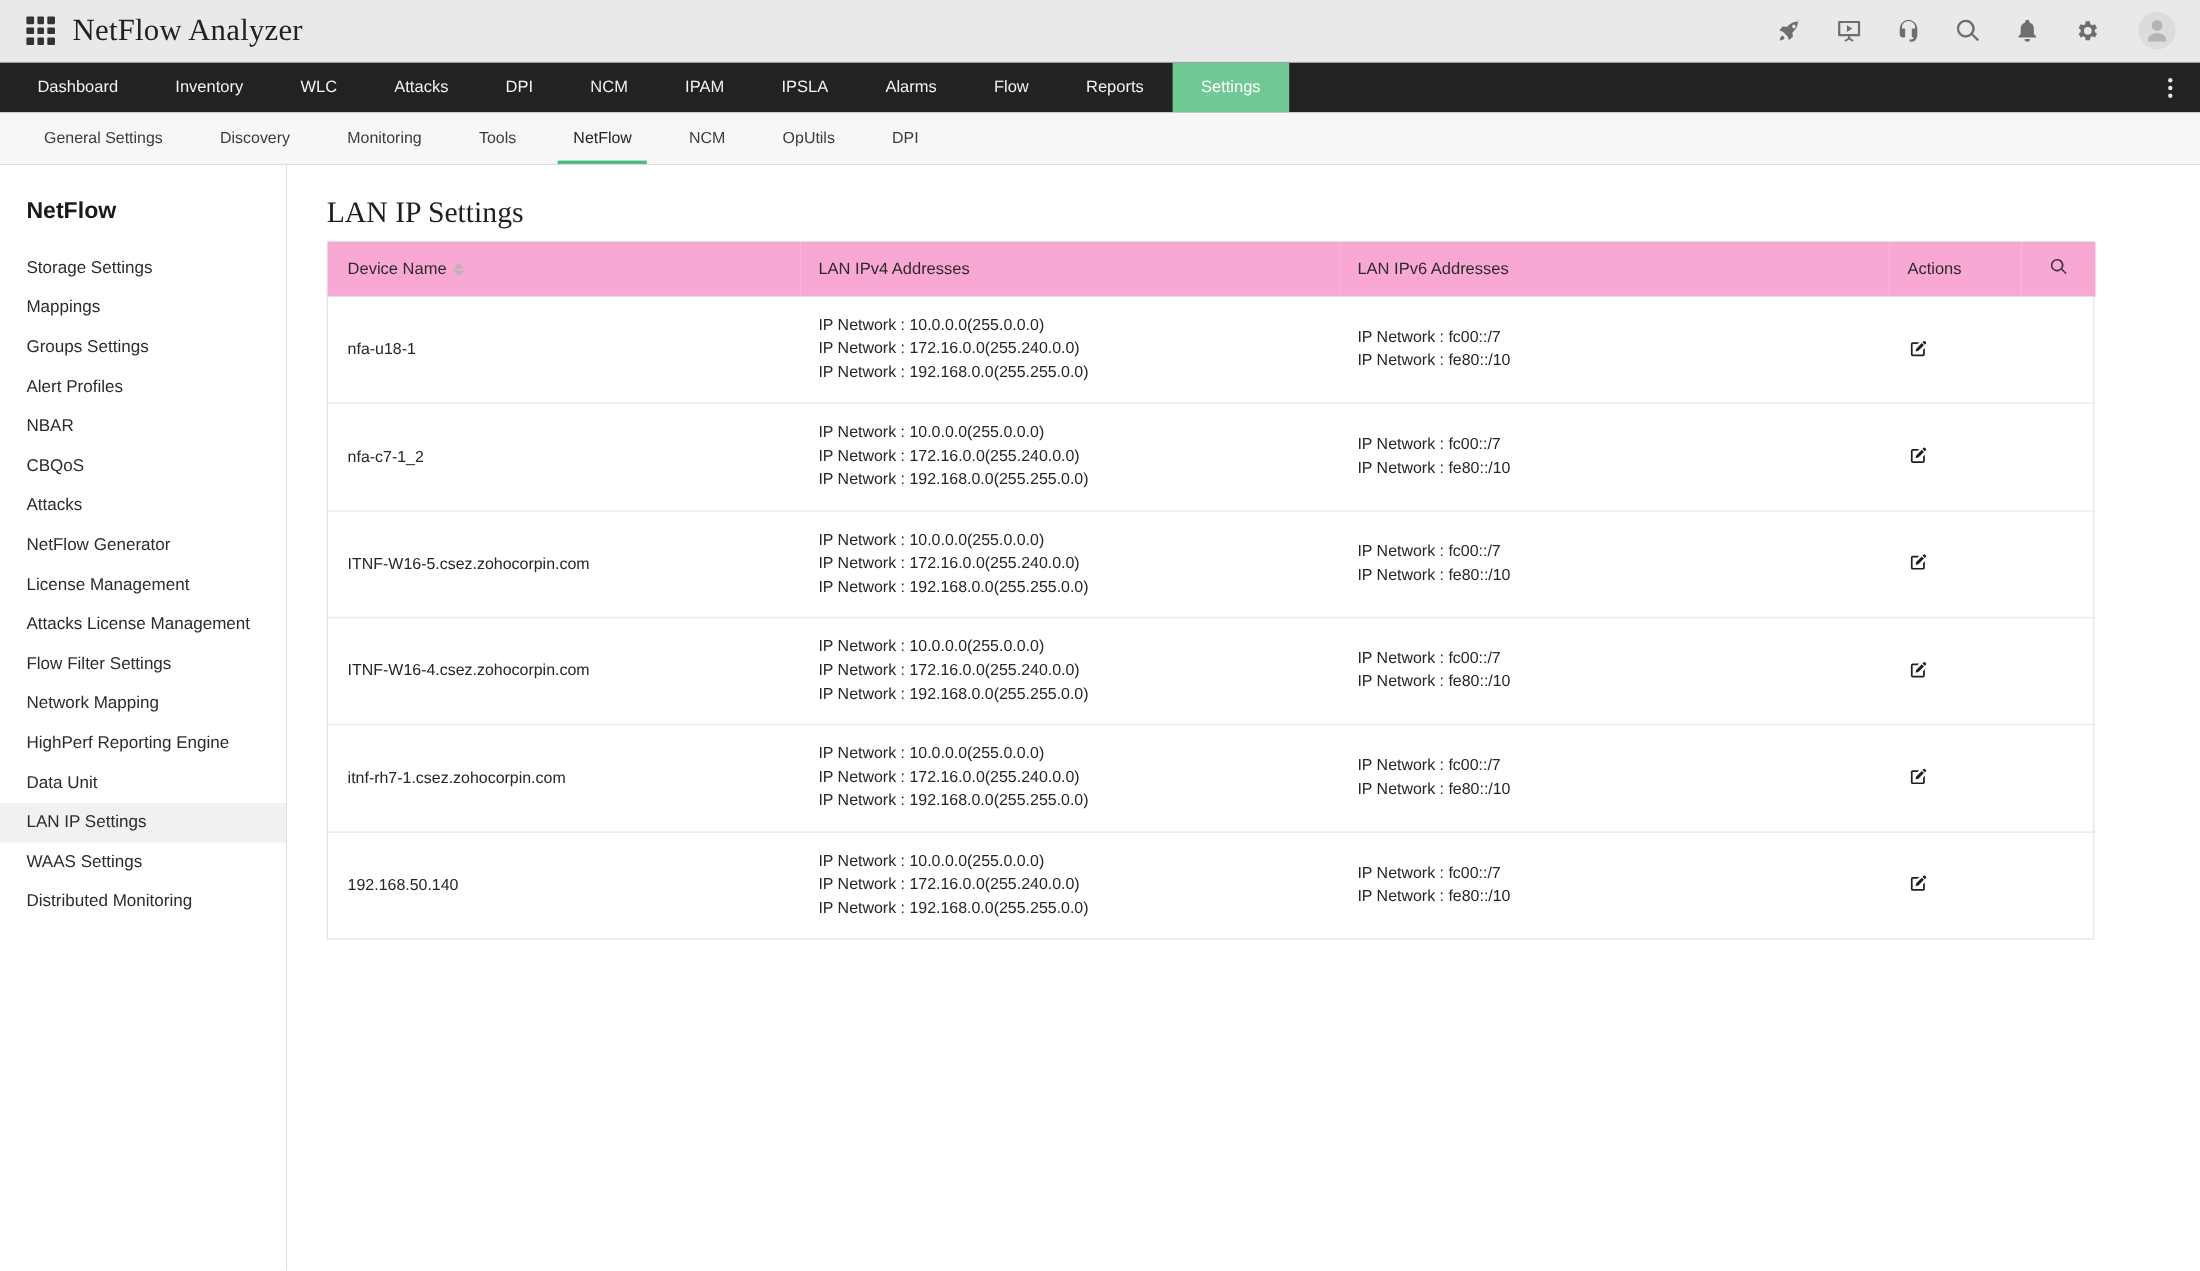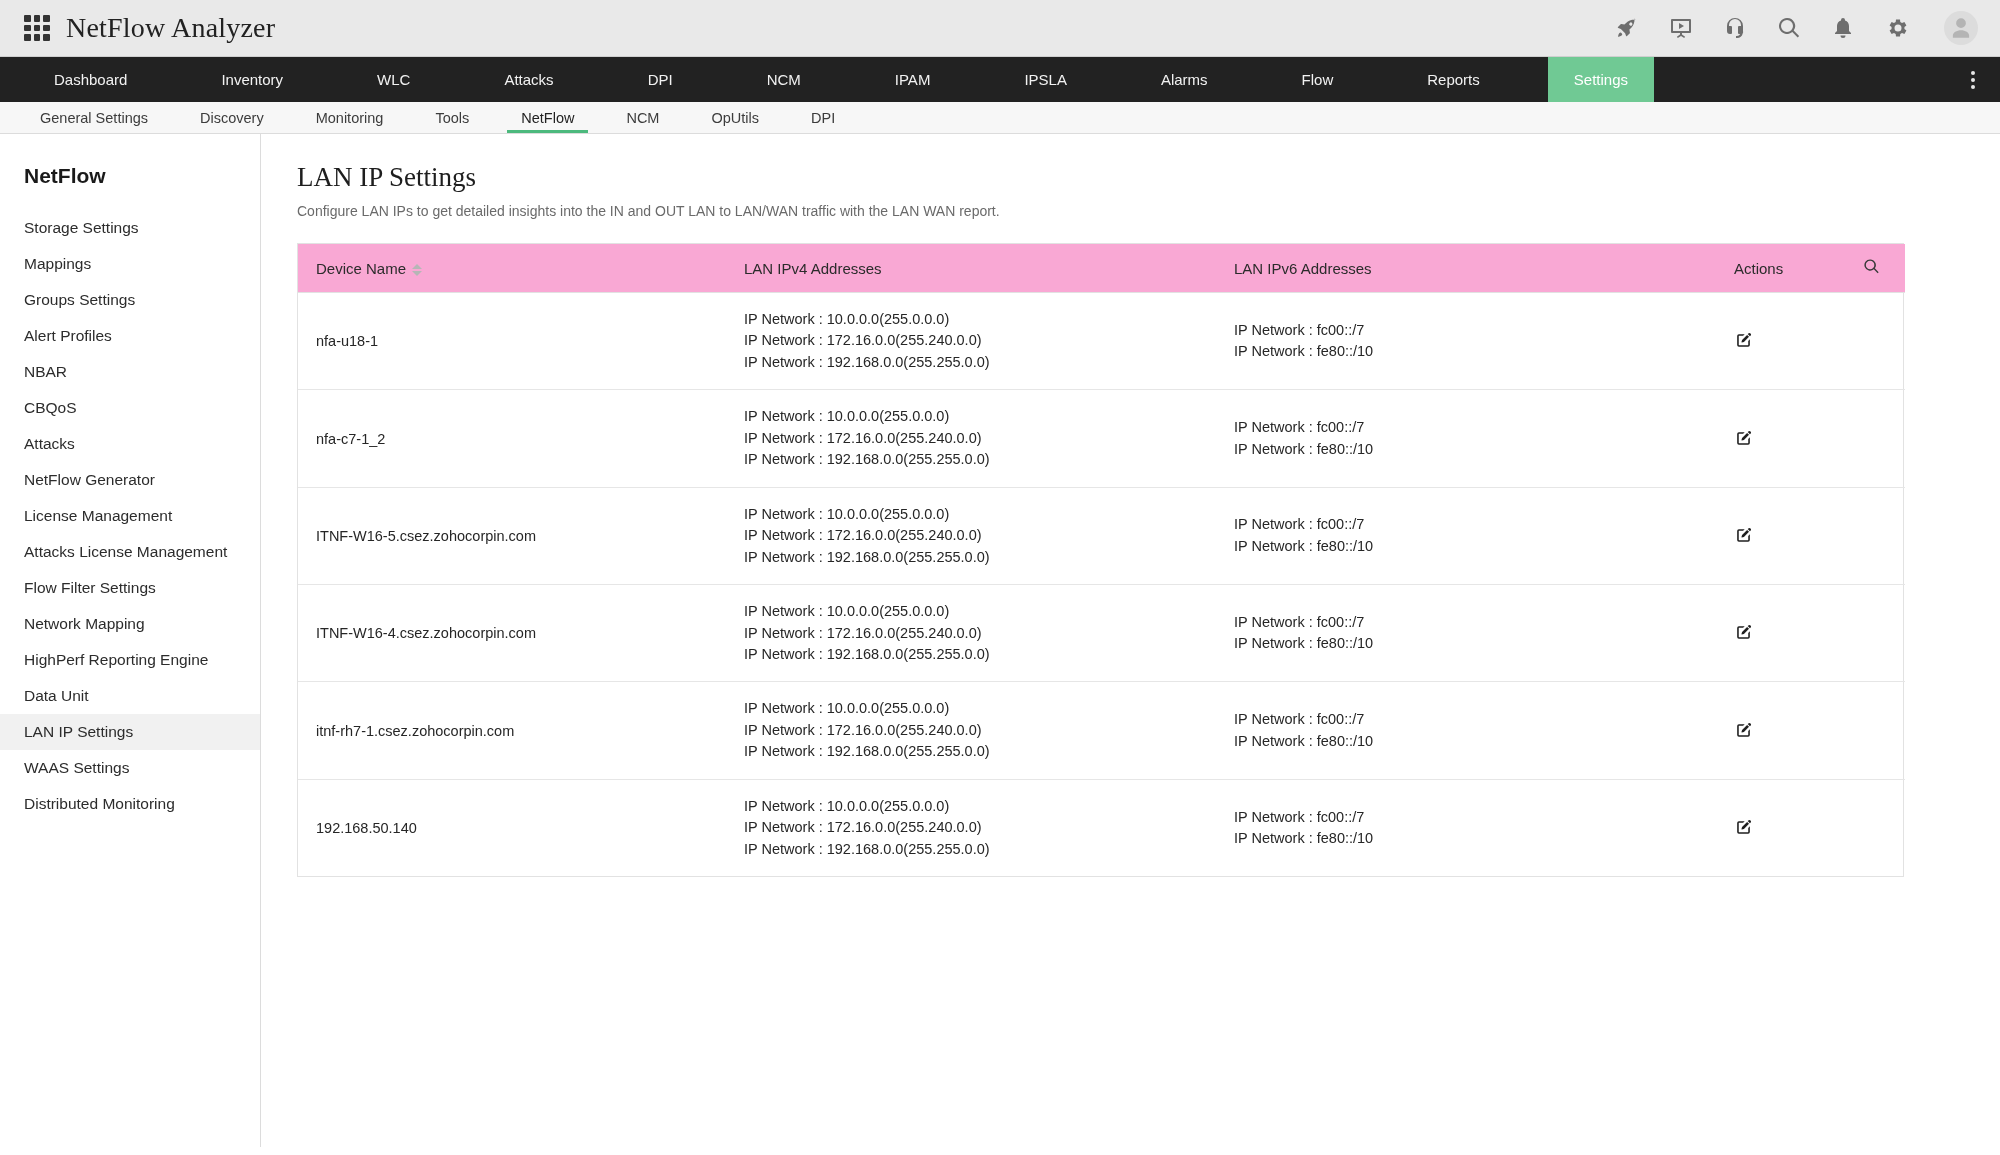--- a/index.html
+++ b/index.html
@@ -47,43 +47,42 @@
     cursor: pointer; margin-left: 6px;
   }
   .avatar-wrap svg { width: 26px; height: 26px; fill: #b4b4b4; }
 
   
   .mainnav {
     height: 45px;
     background: #222222;
     display: flex;
     align-items: stretch;
-    padding-left: 28px;
+    padding-left: 8px;
     position: relative;
-    gap: 42px;
   }
   .mainnav .nav-item {
     display: flex; align-items: center; justify-content: center;
     color: #f2f2f2;
     font-size: 15px;
     padding: 0 26px;
     cursor: pointer;
     white-space: nowrap;
   }
   .mainnav .nav-item.active { background: #70c994; color: #ffffff; }
   .kebab {
     position: absolute; right: 14px; top: 0; bottom: 0;
     display: flex; flex-direction: column; align-items: center; justify-content: center;
     gap: 3px; width: 26px; cursor: pointer;
   }
   .kebab i { width: 4px; height: 4px; border-radius: 50%; background: #e6e6e6; display:block; }
 
   
   .subnav {
-    height: 32px;
+    height: 48px;
     background: #f7f7f7;
     border-bottom: 1px solid #dcdcdc;
     display: flex;
     align-items: stretch;
     padding-left: 14px;
   }
   .subnav .sub-item {
     display: flex; align-items: center; justify-content: center;
     color: #3c3c3c;
     font-size: 14.5px;
@@ -283,21 +282,20 @@
     <div class="side-item">Network Mapping</div>
     <div class="side-item">HighPerf Reporting Engine</div>
     <div class="side-item">Data Unit</div>
     <div class="side-item active">LAN IP Settings</div>
     <div class="side-item">WAAS Settings</div>
     <div class="side-item">Distributed Monitoring</div>
   </div>
 
   <div class="content">
     <h1 class="page-title">LAN IP Settings</h1>
-    <div class="page-sub">Configure LAN IPs to get detailed insights into the IN and OUT LAN to LAN/WAN traffic with the LAN WAN report.</div>
 
     <div class="table-wrap">
       <table>
         <thead>
           <tr>
             <th class="c-device">
               <span>Device Name</span><span class="sort-arrows">
                   <span class="up"></span>
                   <span class="dn"></span>
                 </span>

